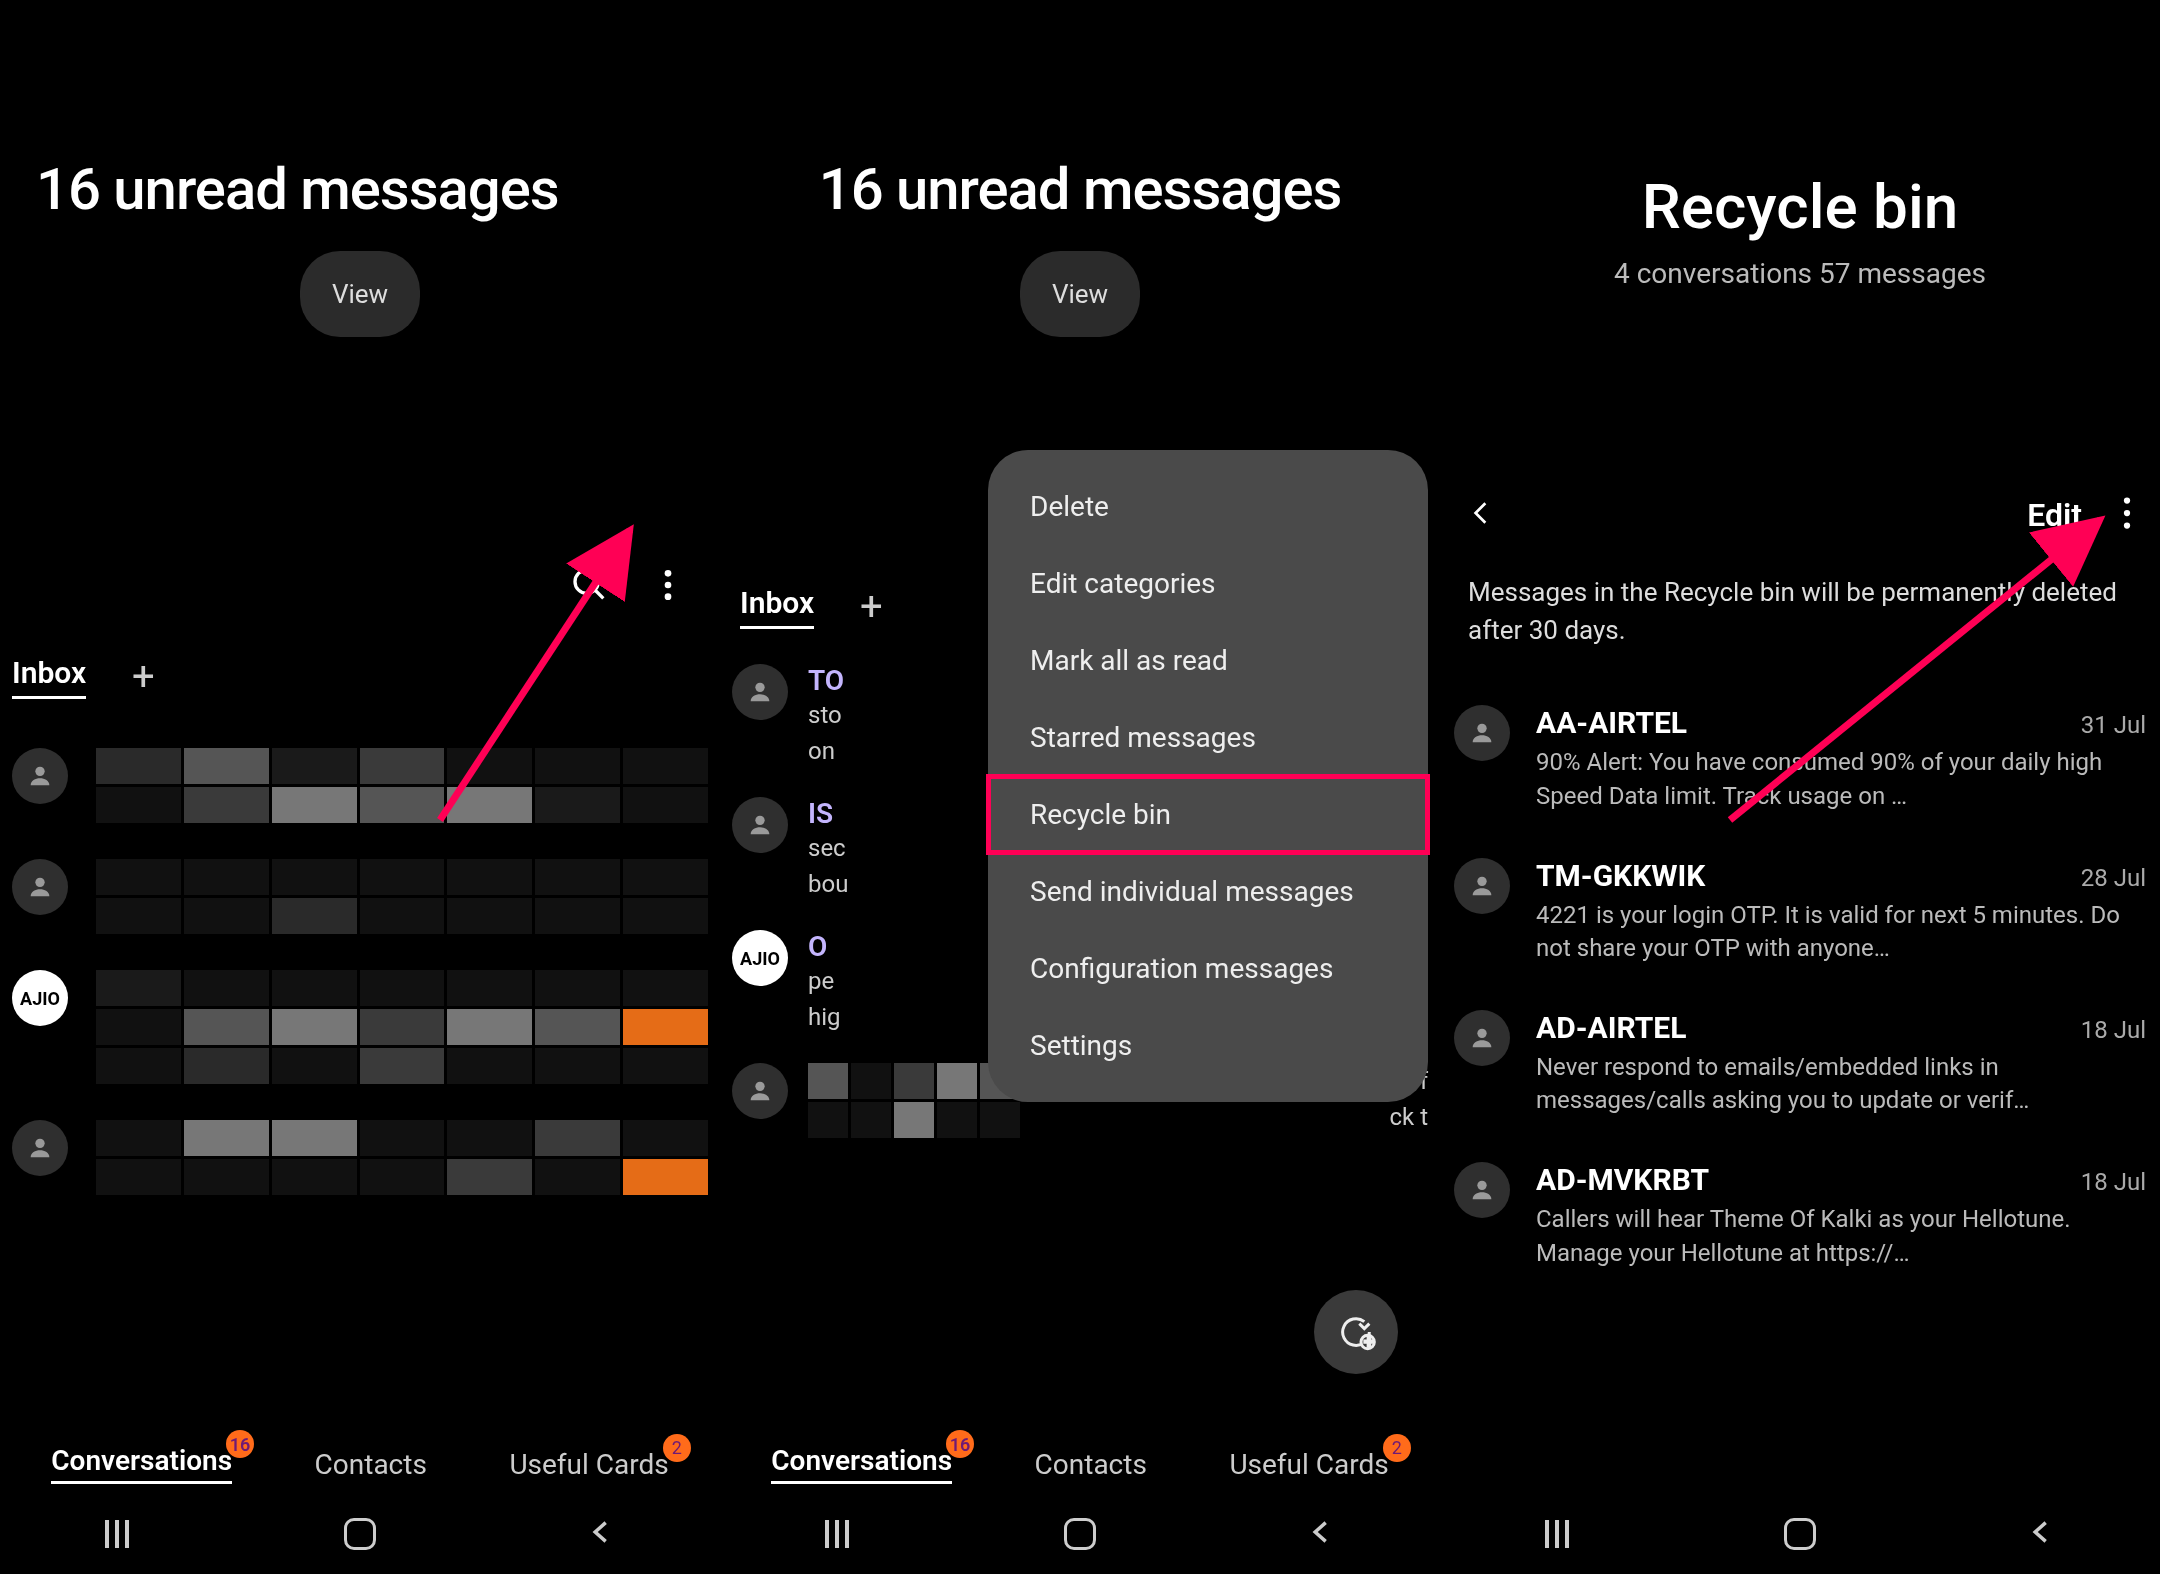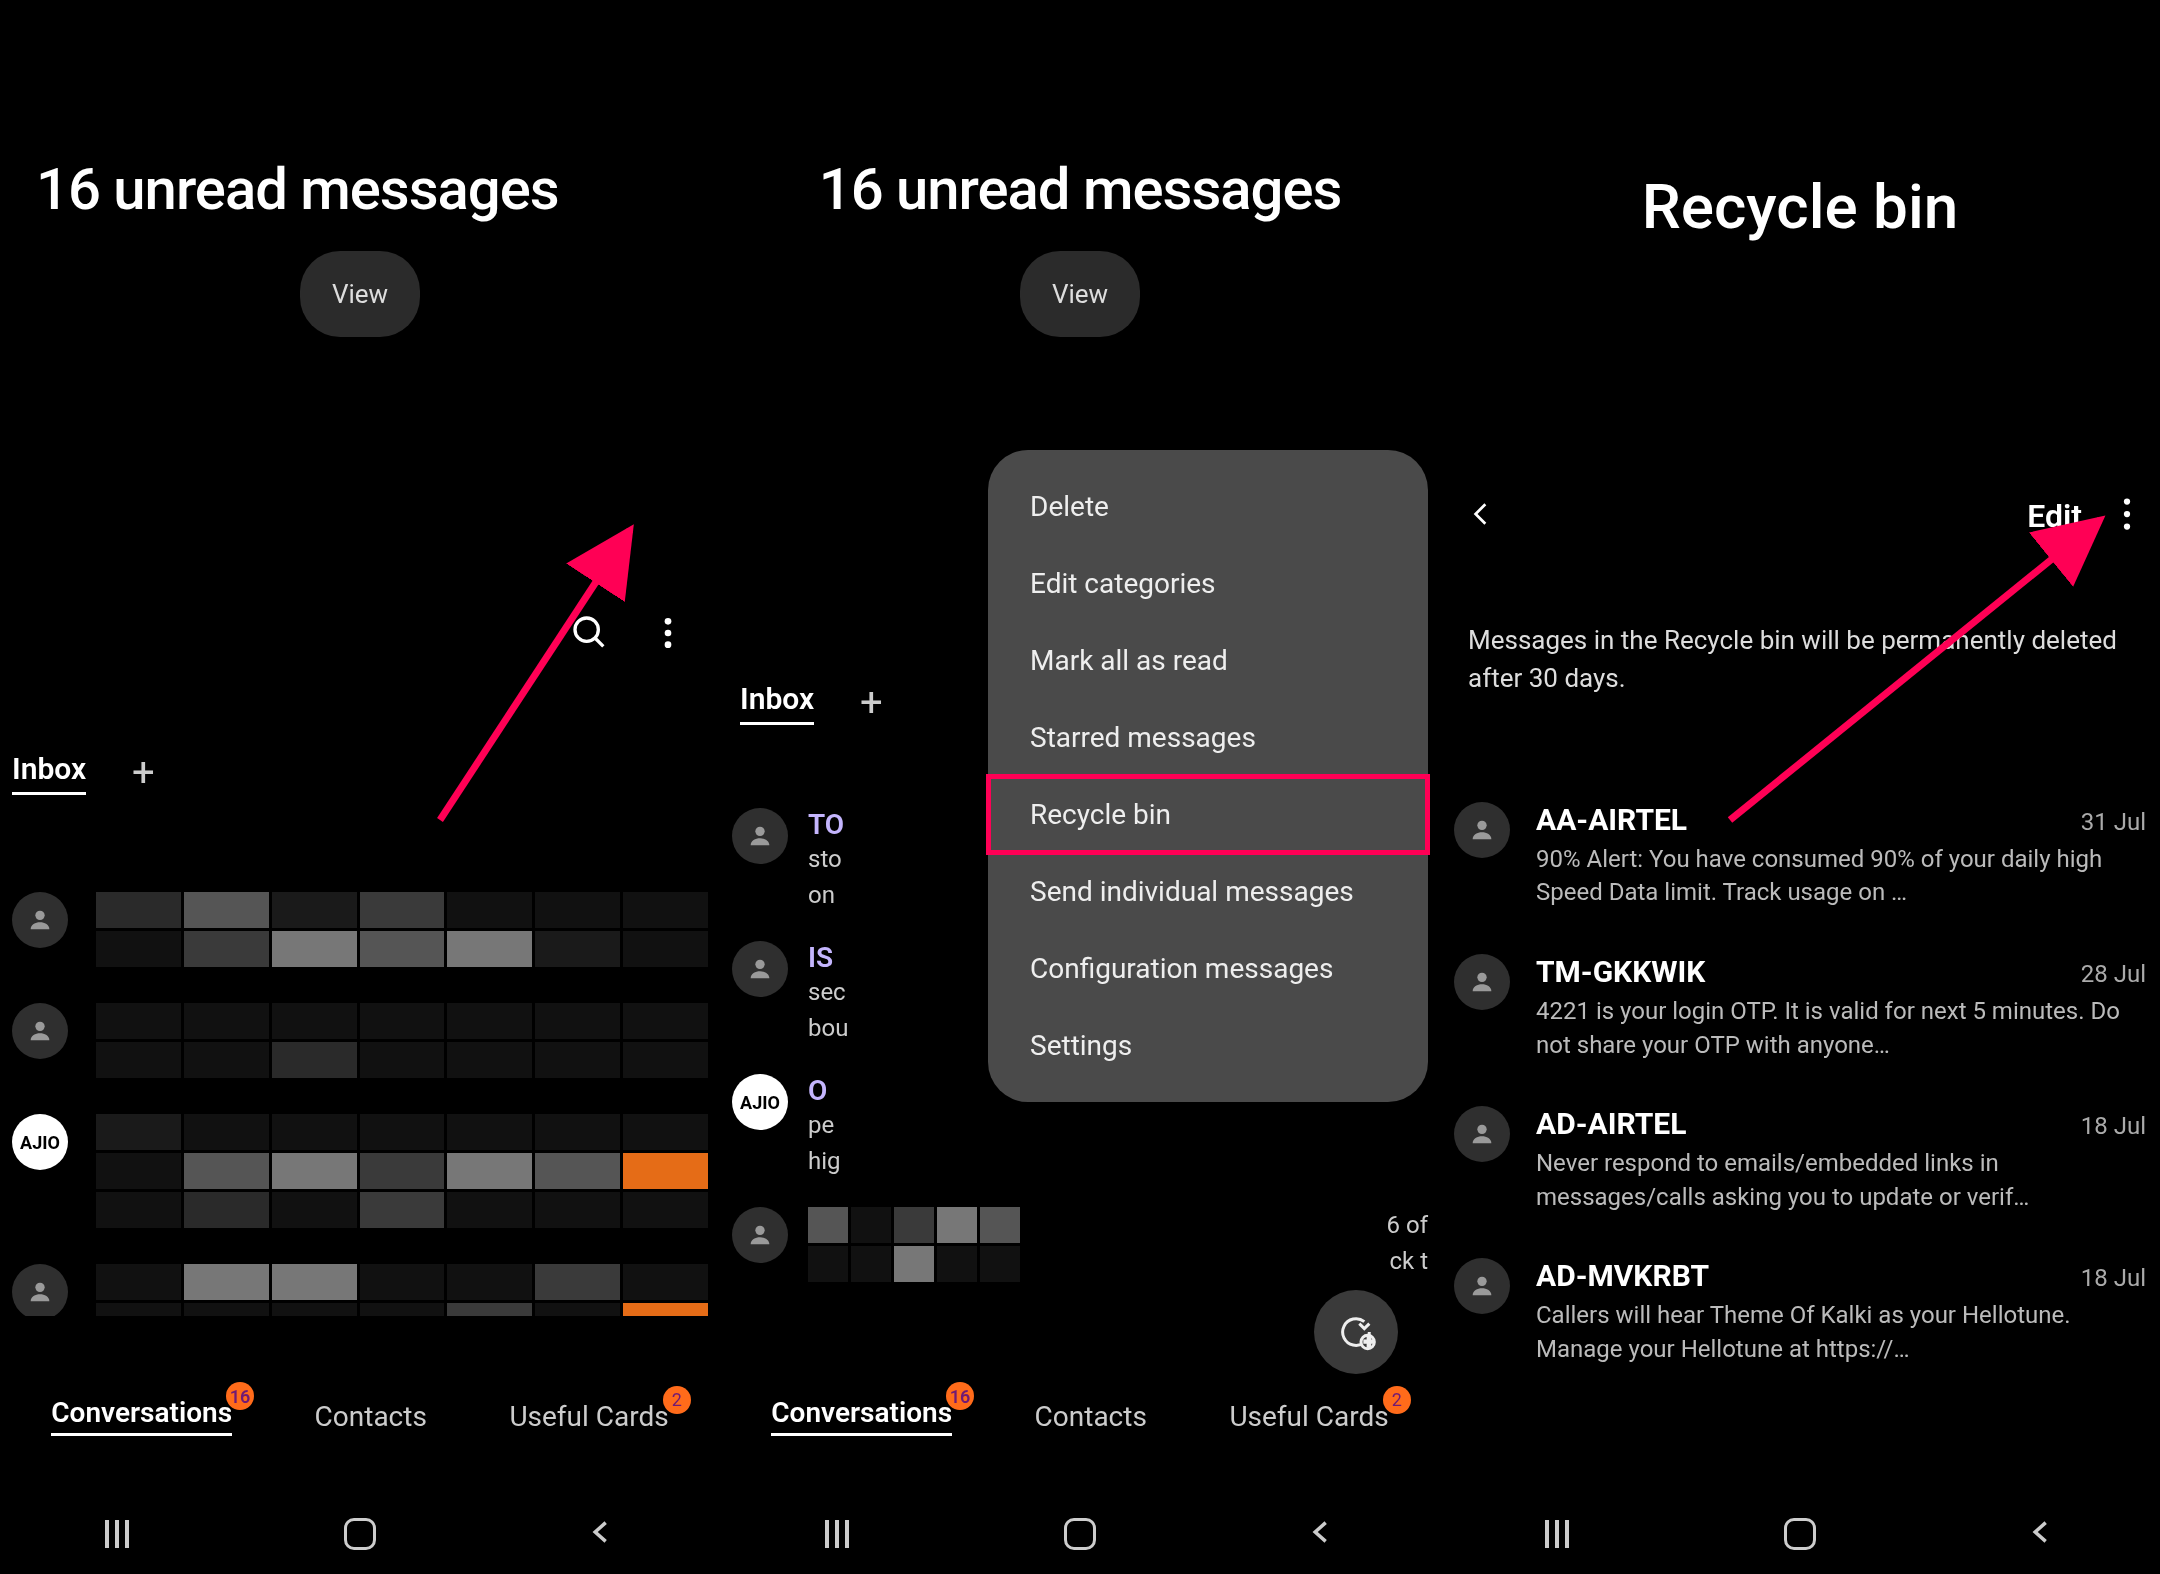--- a/index.html
+++ b/index.html
@@ -11,21 +11,20 @@
     height: 1574px;
     display: flex;
     overflow: hidden;
   }
   .screen {
     width: 720px;
     height: 100%;
     position: relative;
     display: flex;
     flex-direction: column;
-    gap: 48px;
   }
   .header-block {
     text-align: center;
     padding-top: 155px;
   }
   .header-title {
     font-size: 58px;
     font-weight: 500;
     letter-spacing: -1px;
   }
@@ -479,20 +478,21 @@
     <div class="nav-home"></div>
     <div class="nav-back"><svg viewBox="0 0 24 24" fill="none" stroke="#ccc" stroke-width="3">
           <path d="M16 4 L7 12 L16 20"></path>
         </svg></div>
   </div>
 </div>
 
 <div class="screen">
   <div class="rb-header">
     <div class="rb-title">Recycle bin</div>
+    <div class="rb-sub">4 conversations 57 messages</div>
   </div>
   <div class="rb-toolbar">
     <span class="rb-back">
       <svg viewBox="0 0 24 24" fill="none" stroke="#fff" stroke-width="2.5">
           <path d="M16 3 L7 12 L16 21"></path>
         </svg>
     </span>
     <span class="rb-edit">Edit</span>
     <span class="rb-more">
       <svg width="10" height="36" viewBox="0 0 8 28" fill="#fff">

